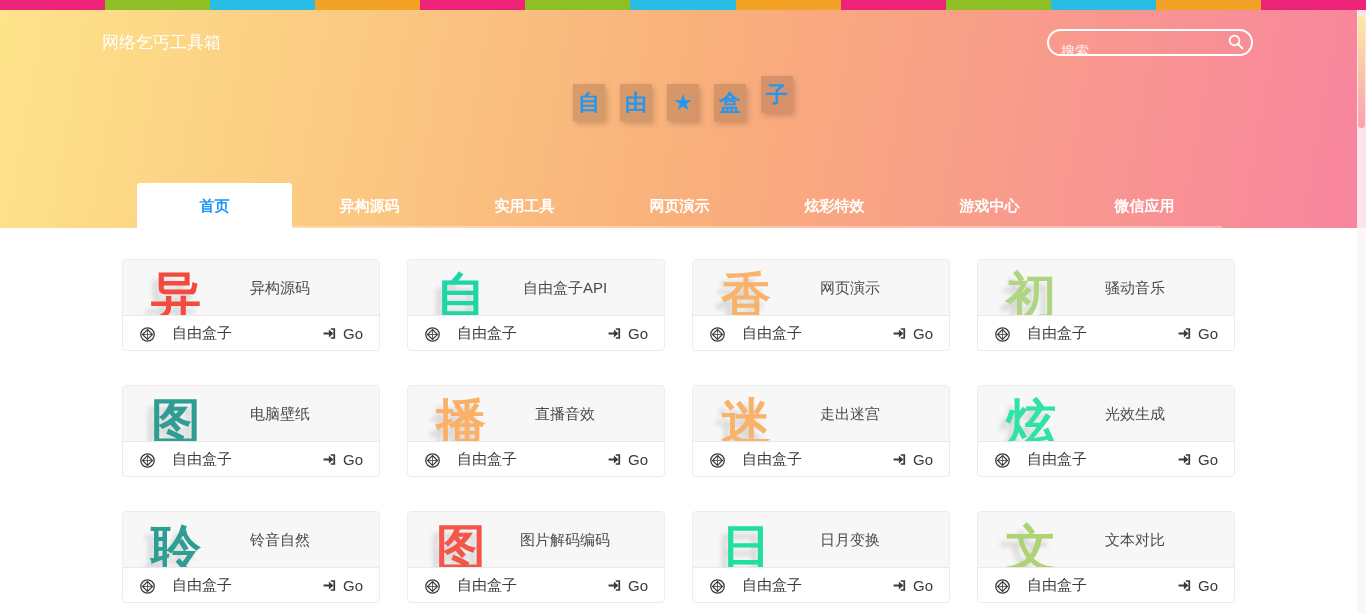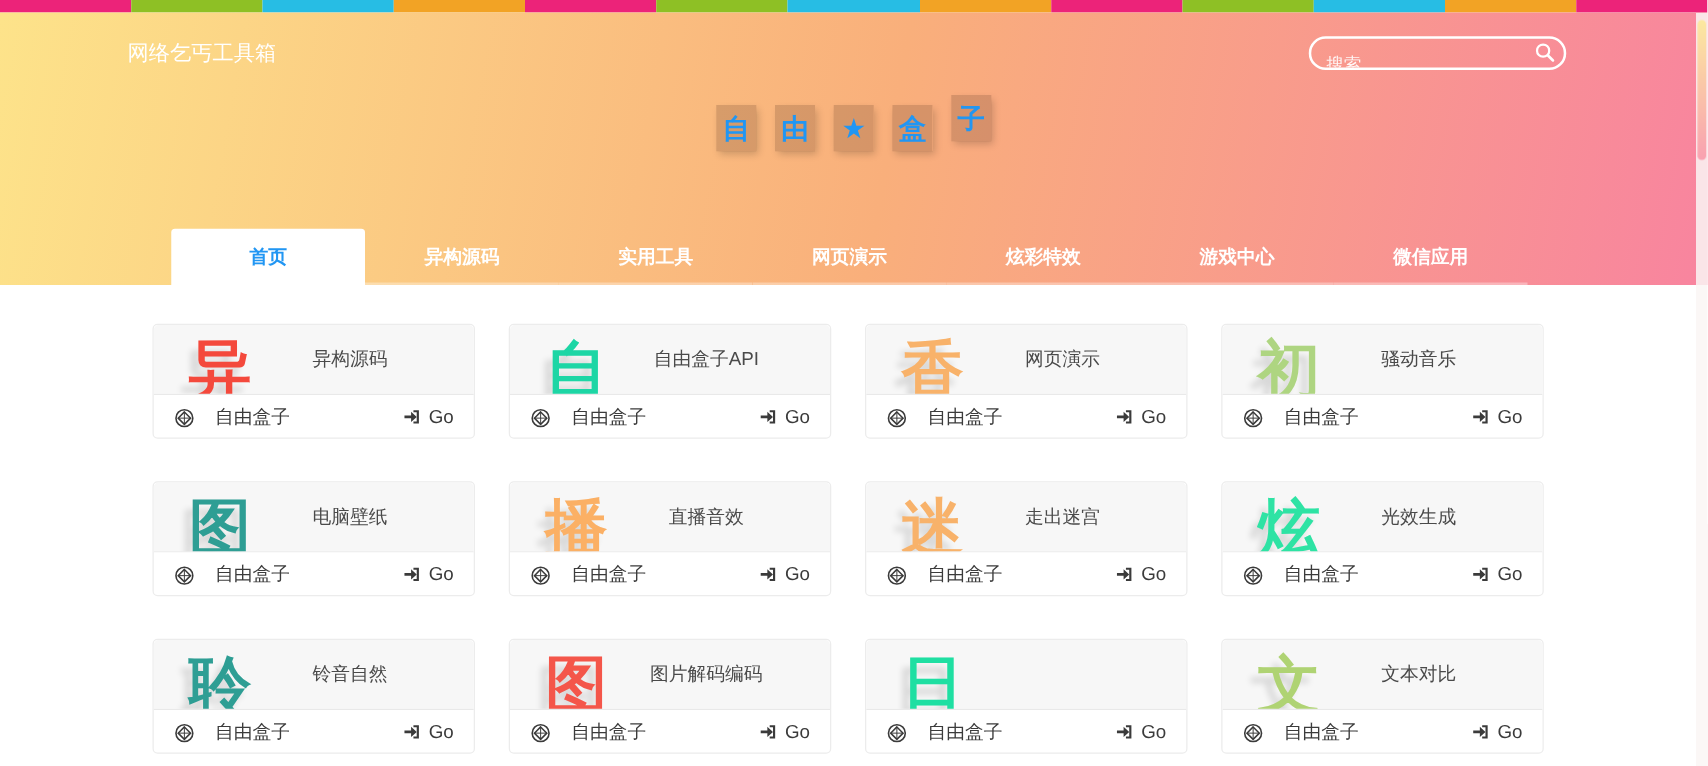--- a/index.html
+++ b/index.html
@@ -339,20 +339,21 @@
           <path d="M2.5 10.3 h8.5 v-4.8 l7.2 6.5 -7.2 6.5 v-4.8 h-8.5 z" fill="#3b3b3b"></path>
           <path d="M14 3.5 h7 v17 h-7 v-2.6 h4.2 V6.1 h-4.2 z" fill="#3b3b3b"></path>
         </svg>
         <span class="go-label">Go</span>
       </a>
     </div>
   </div>
       <div class="card">
     <div class="card-top">
       <span class="card-char" style="color: rgb(31, 223, 162);">日</span>
+      <span class="card-title">日月变换</span>
     </div>
     <div class="card-footer">
       <span class="card-src">
         <svg width="17" height="17" viewBox="0 0 24 24">
           <circle cx="12" cy="12" r="9.5" fill="none" stroke="#3b3b3b" stroke-width="1.8"></circle>
           <path d="M12 5 L19 12 L12 19 L5 12 Z" fill="none" stroke="#3b3b3b" stroke-width="1.7"></path>
           <path d="M12 5 V19 M5 12 H19" fill="none" stroke="#3b3b3b" stroke-width="1.1"></path>
         </svg>
         <span class="src-label">自由盒子</span>
       </span>

